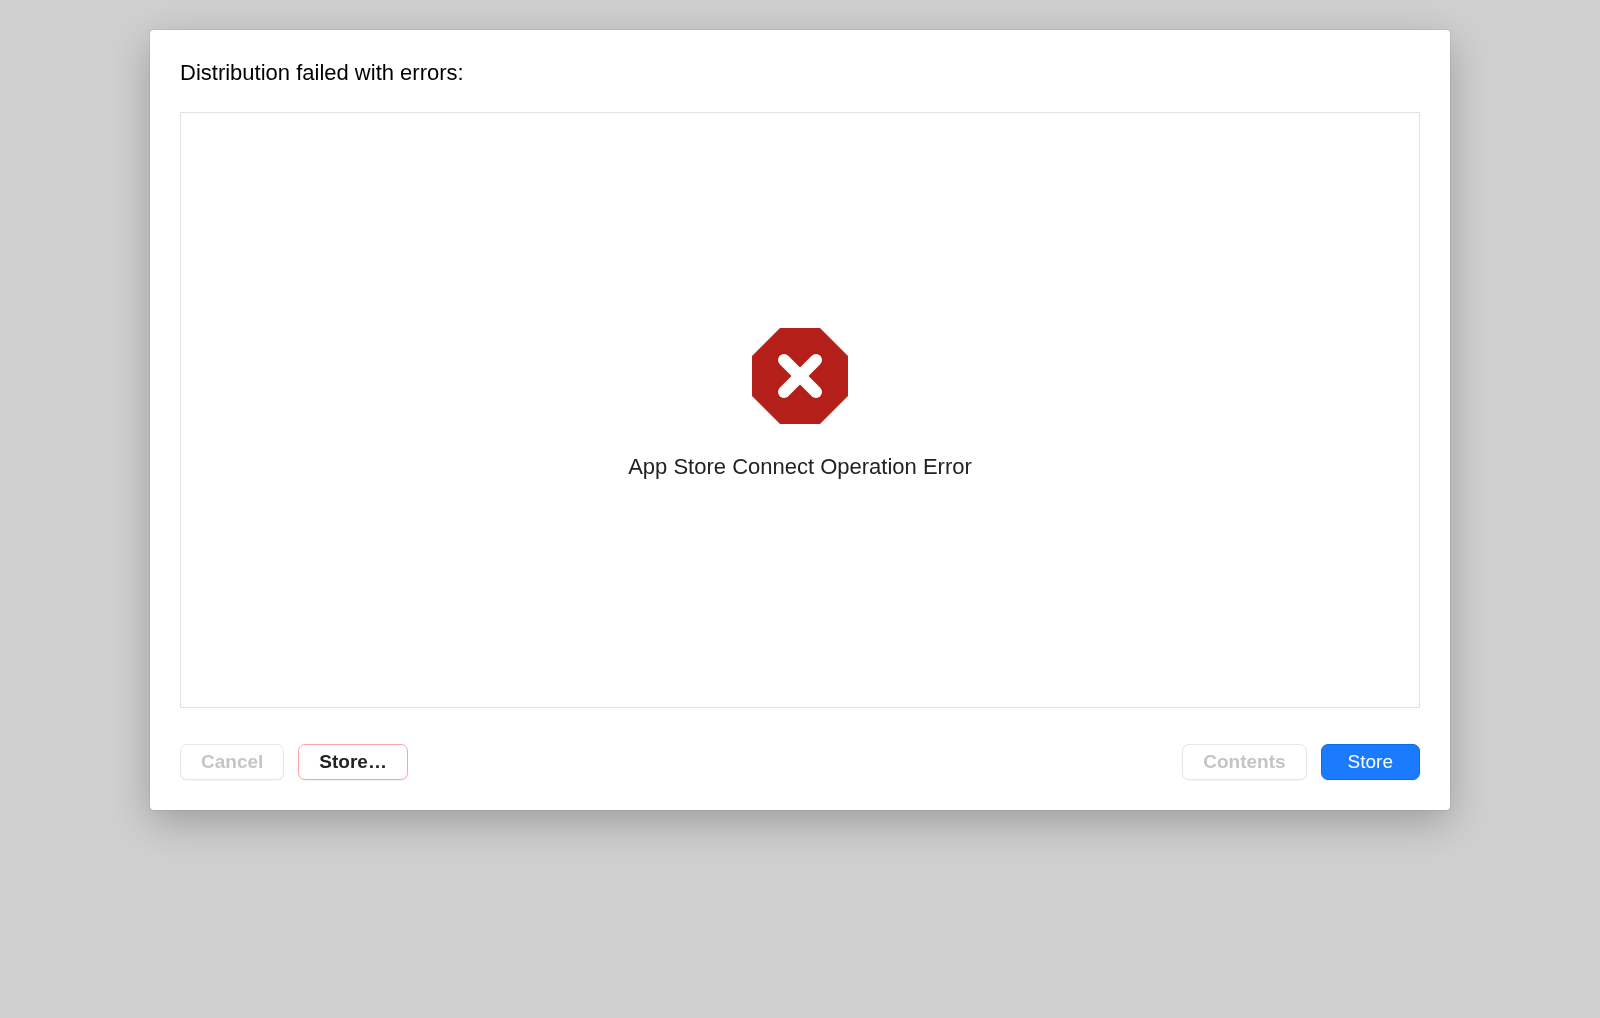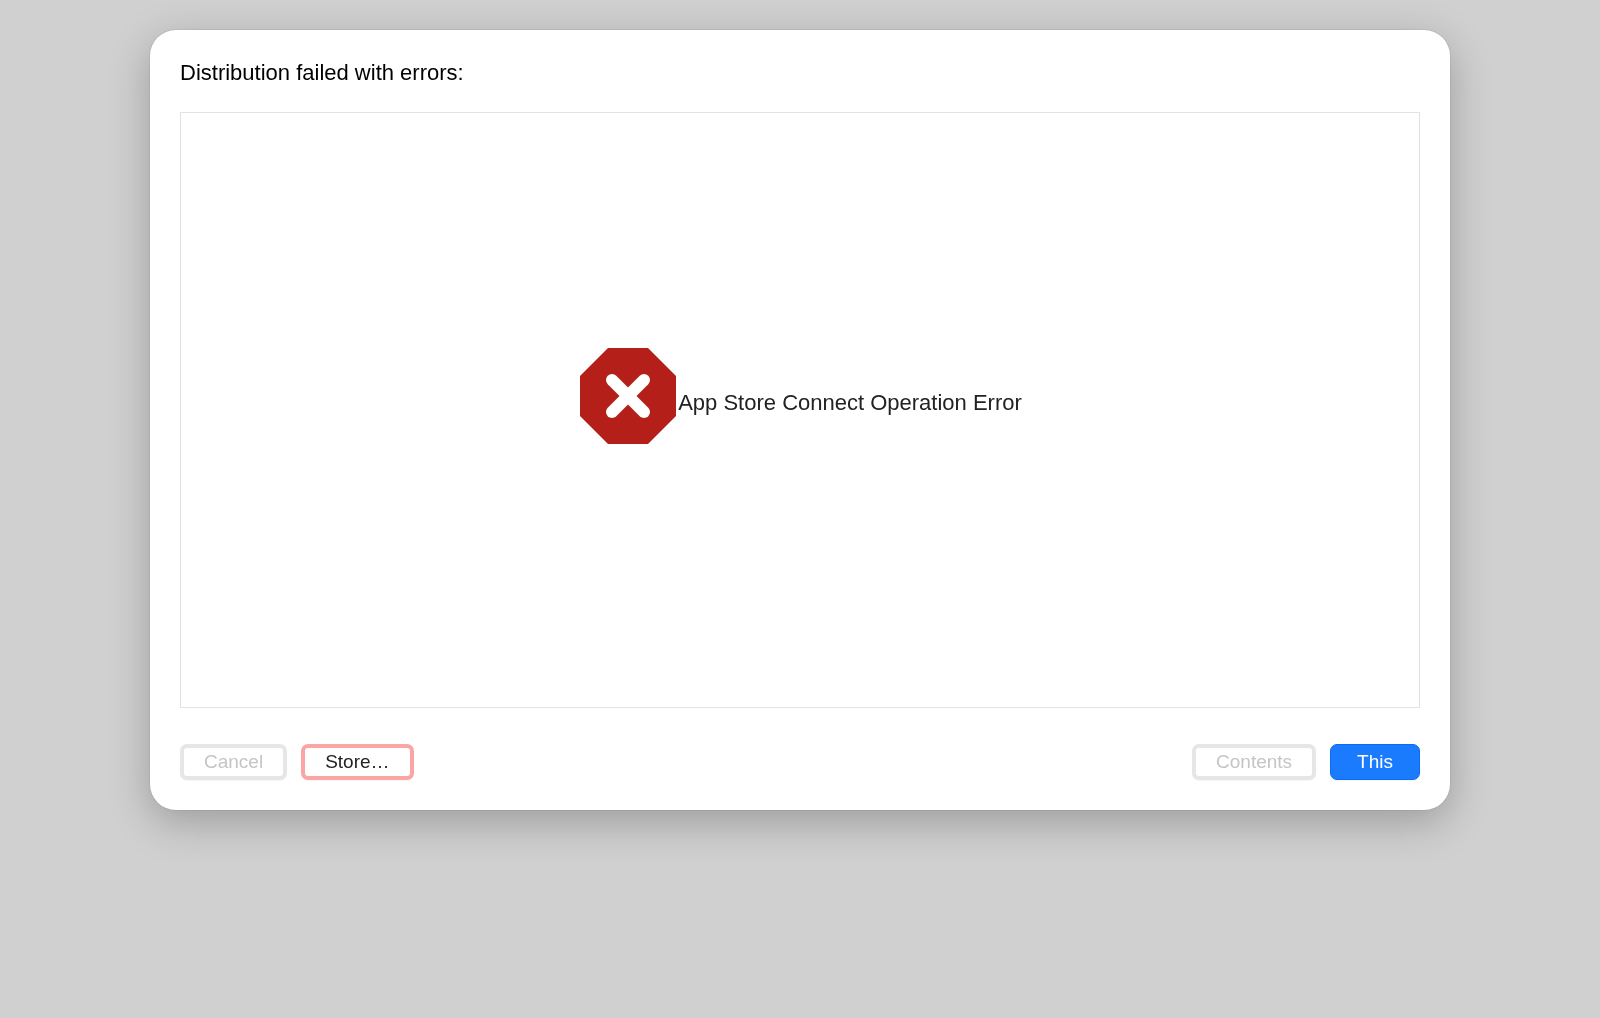--- a/index.html
+++ b/index.html
@@ -10,39 +10,39 @@
       height: 1018px;
       display: flex;
       align-items: flex-start;
       justify-content: center;
       padding-top: 30px;
     }
     .dialog {
       background: #ffffff;
       width: 1300px;
       height: 780px;
-      border-radius: 26px;
+      border-radius: 4px;
       box-shadow: 0 12px 40px rgba(0,0,0,0.25), 0 0 0 1px rgba(0,0,0,0.05);
       padding: 30px;
       display: flex;
       flex-direction: column;
       gap: 6px;
     }
     .dialog-title {
       font-size: 22px;
       font-weight: 500;
       color: #000;
       margin-bottom: 20px;
     }
     .content-box {
       flex: 1;
       border: 1px solid #e2e2e2;
       background: #ffffff;
       display: flex;
-      flex-direction: row;
+      flex-direction: column;
       align-items: center;
       justify-content: center;
       padding: 40px 60px;
     }
     .error-icon {
       width: 100px;
       height: 100px;
       margin-bottom: 28px;
       position: relative;
     }
@@ -66,23 +66,23 @@
       align-items: center;
       gap: 14px;
       margin-top: 30px;
     }
     .spacer { flex: 1; }
     .btn {
       height: 36px;
       padding: 0 20px;
       border-radius: 7px;
       font-size: 19px;
-      font-weight: 400;
+      font-weight: 700;
       background: #ffffff;
-      border: 4px solid #fca5a5;
+      border: 1px solid #fca5a5;
       box-shadow: 0 1px 1px rgba(0,0,0,0.04);
       cursor: pointer;
       display: inline-flex;
       align-items: center;
       justify-content: center;
       color: #222;
     }
     .btn.disabled {
       color: #c5c5c5;
       border-color: #e6e6e6;
@@ -113,15 +113,15 @@
       </svg>
     </div>
     <div class="error-title">App Store Connect Operation Error</div>
   </div>
 
   <div class="button-row">
     <button class="btn disabled">Cancel</button>
     <button class="btn">Store…</button>
     <div class="spacer"></div>
     <button class="btn disabled">Contents</button>
-    <button class="btn primary">This</button>
+    <button class="btn primary">Store</button>
   </div>
 </div>
 
 </body></html>

